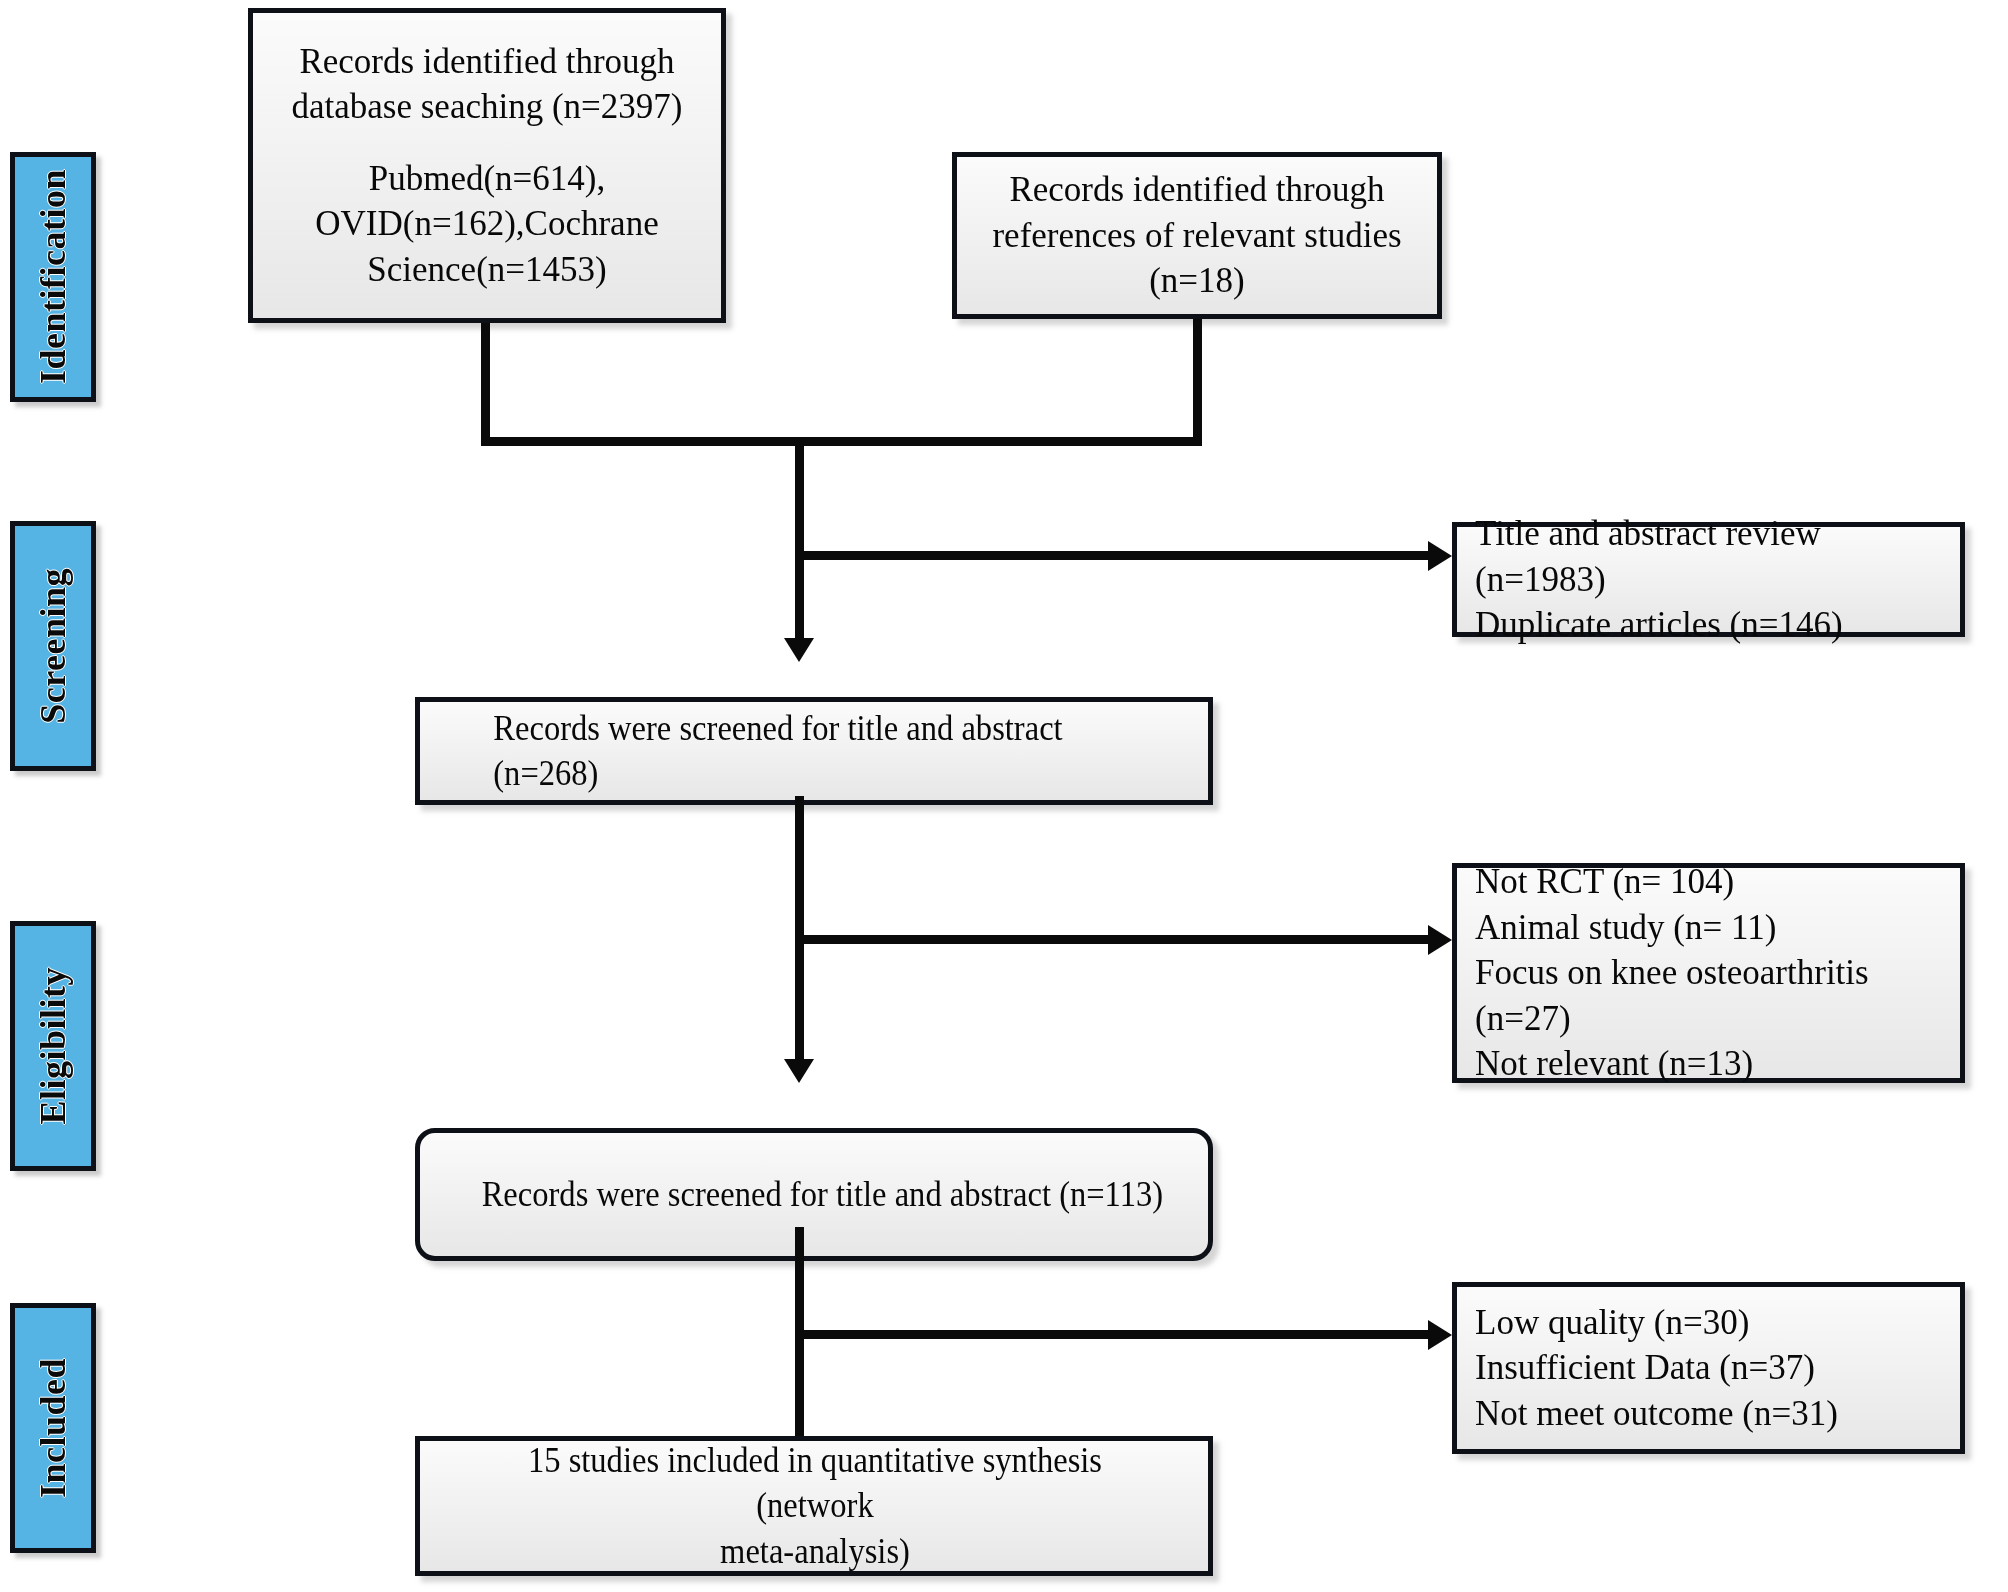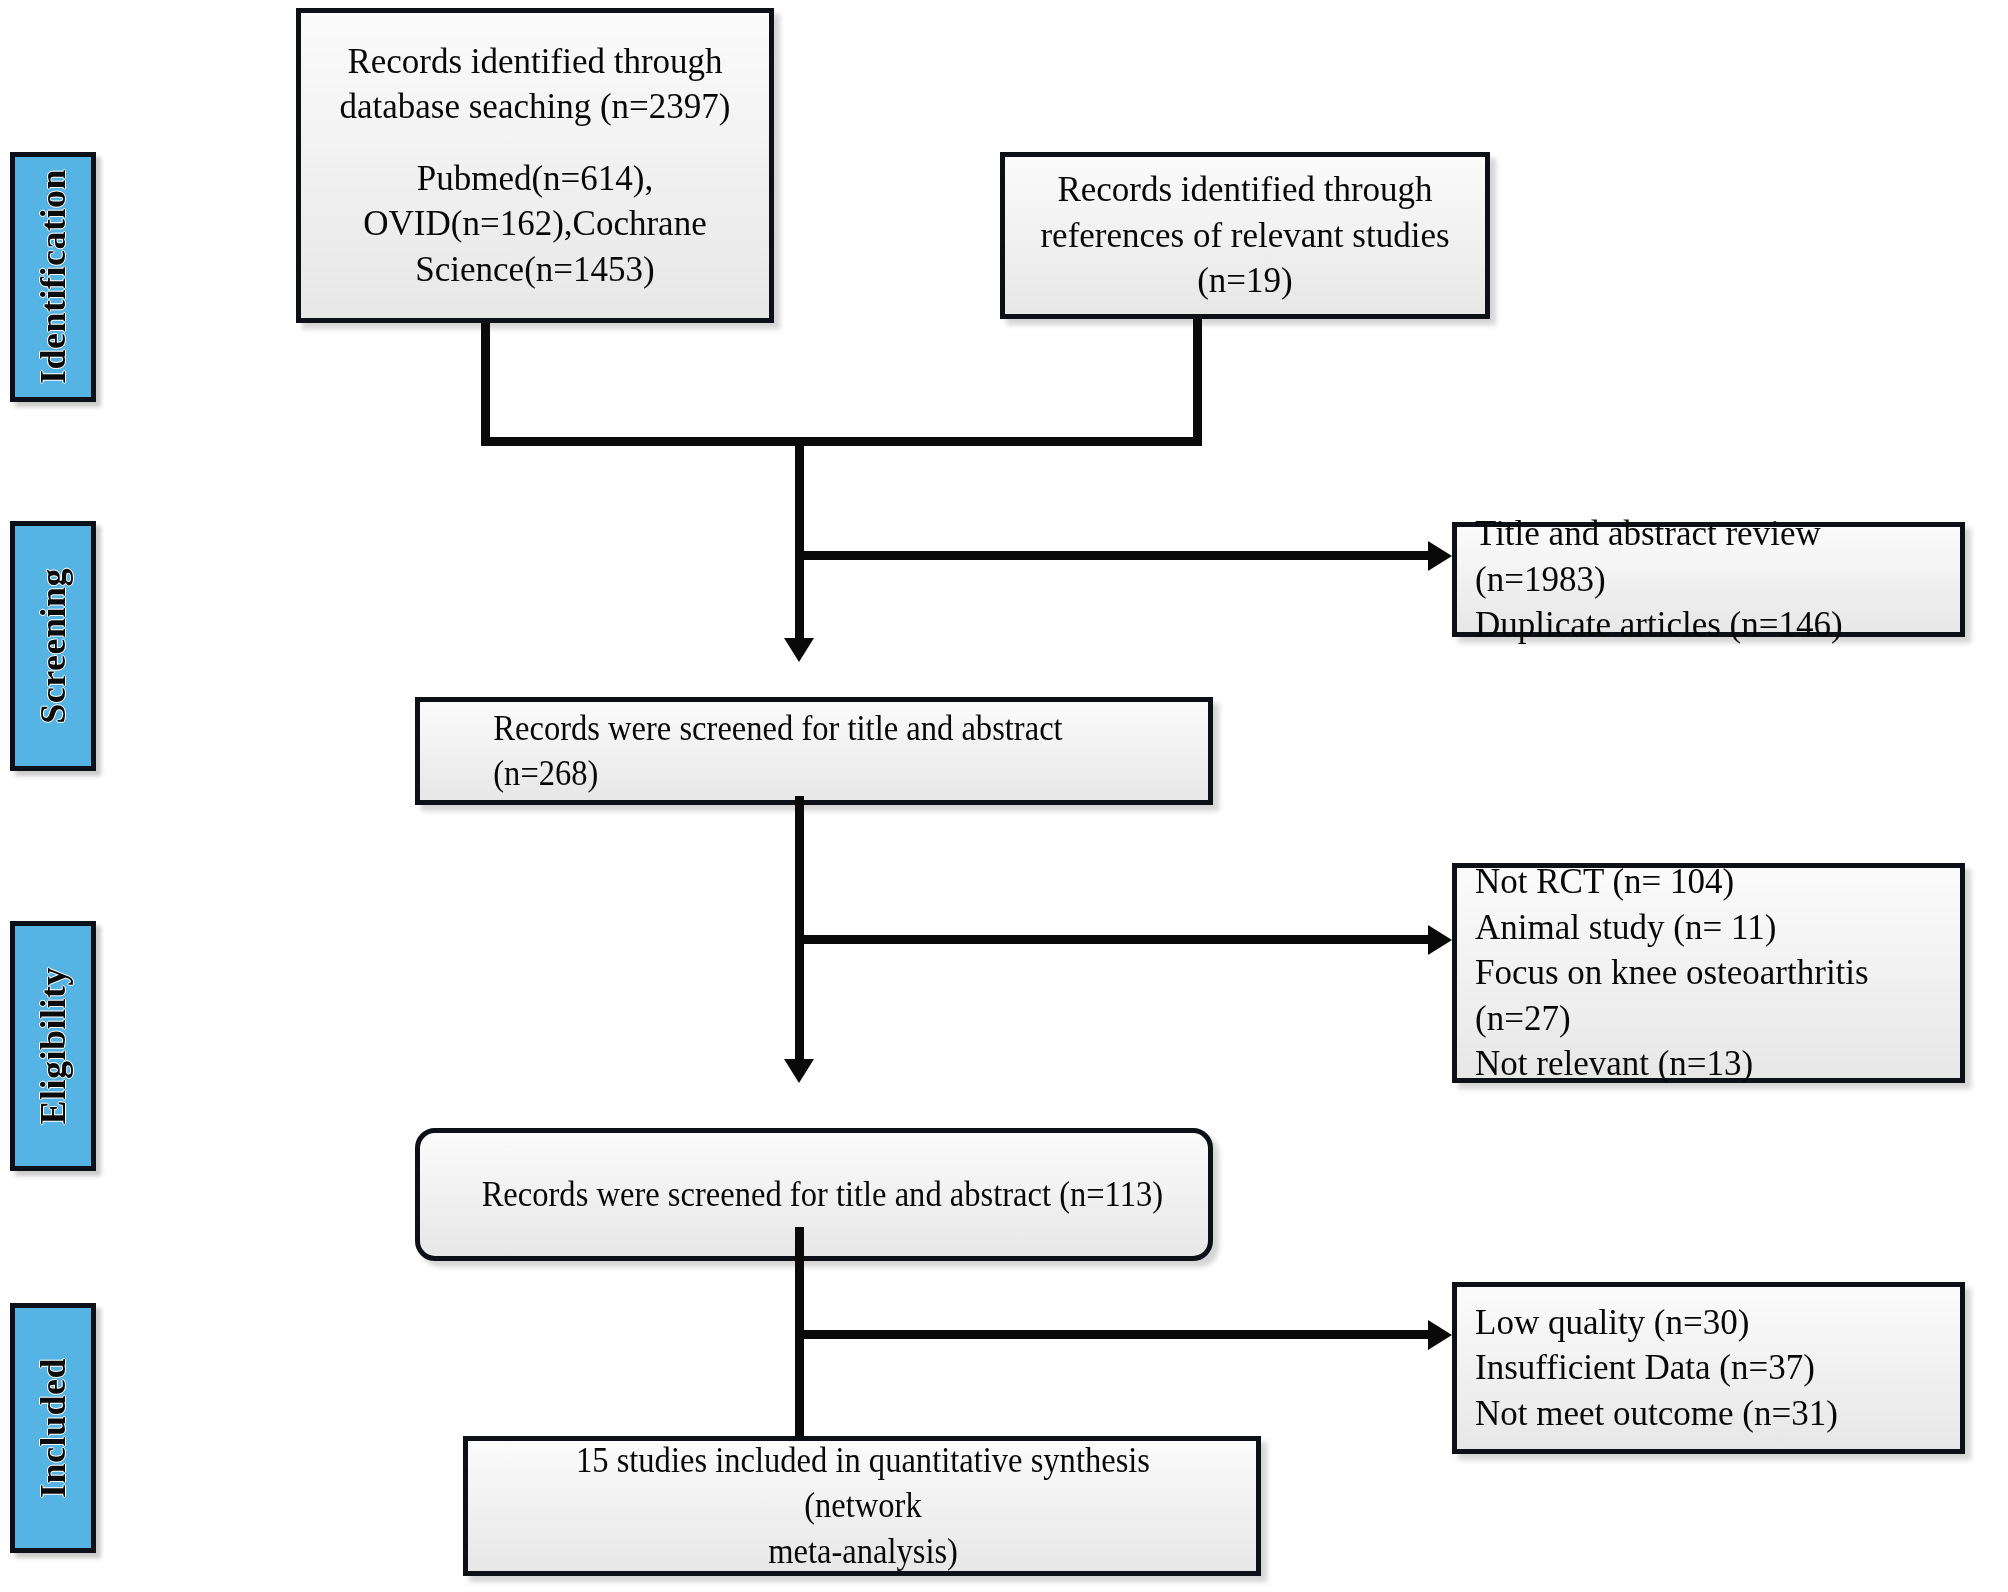--- a/index.html
+++ b/index.html
@@ -56,21 +56,21 @@
     justify-content: center;
     padding: 6px 18px;
   }
   .fbox .line,
   .fbox .para {
     font-family: "Liberation Serif", "DejaVu Serif", serif;
     font-size: 35px;
     line-height: 1.30;
     color: #080808;
   }
-  .fbox.center-align { align-items: center; text-align: center; margin-left: 48px; }
+  .fbox.center-align { text-align: center; }
   .fbox.left-align   { align-items: flex-start; text-align: left; margin-top: 34px; }
   .fbox .spacer { height: 26px; }
 
   
   .fbox.condensed .line {
     font-stretch: condensed;
     transform: scaleX(0.93);
     transform-origin: center;
   }
 
@@ -120,21 +120,21 @@
     <div class="line">database seaching (n=2397)</div>
     <div class="spacer"></div>
     <div class="line">Pubmed(n=614),</div>
     <div class="line">OVID(n=162),Cochrane</div>
     <div class="line">Science(n=1453)</div>
   </div>
 
   <div class="fbox center-align" style="left:952px; top:152px; width:490px; height:167px;">
     <div class="line">Records identified through</div>
     <div class="line">references of relevant studies</div>
-    <div class="line">(n=19)</div>
+    <div class="line">(n=18)</div>
   </div>
 
   <div class="vline" style="left:481px; top:323px; width:9px; height:122px;"></div>
   <div class="vline" style="left:1193px; top:319px; width:9px; height:126px;"></div>
   <div class="hline" style="left:481px; top:437px; width:721px; height:9px;"></div>
 
   <div class="vline" style="left:795px; top:446px; width:9px; height:196px;"></div>
   <div class="arrow-down" style="left:784px; top:638px;"></div>
 
   <div class="hline" style="left:795px; top:551px; width:635px; height:9px;"></div>

